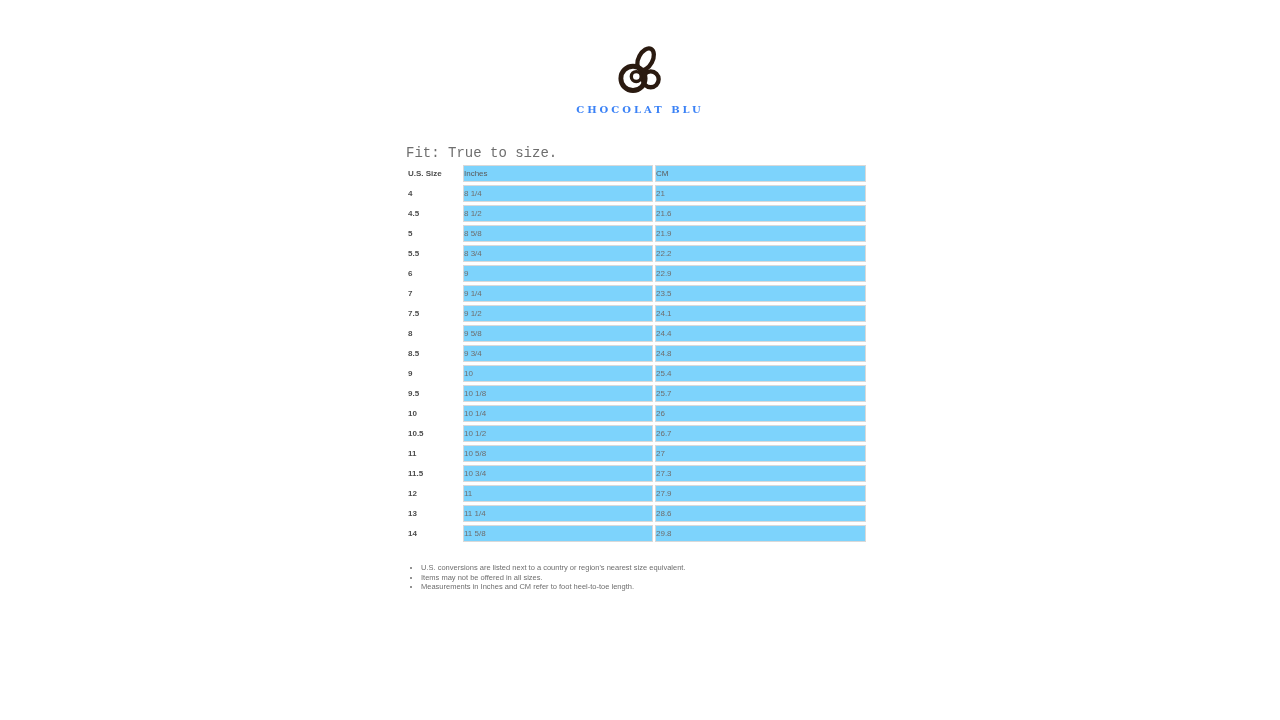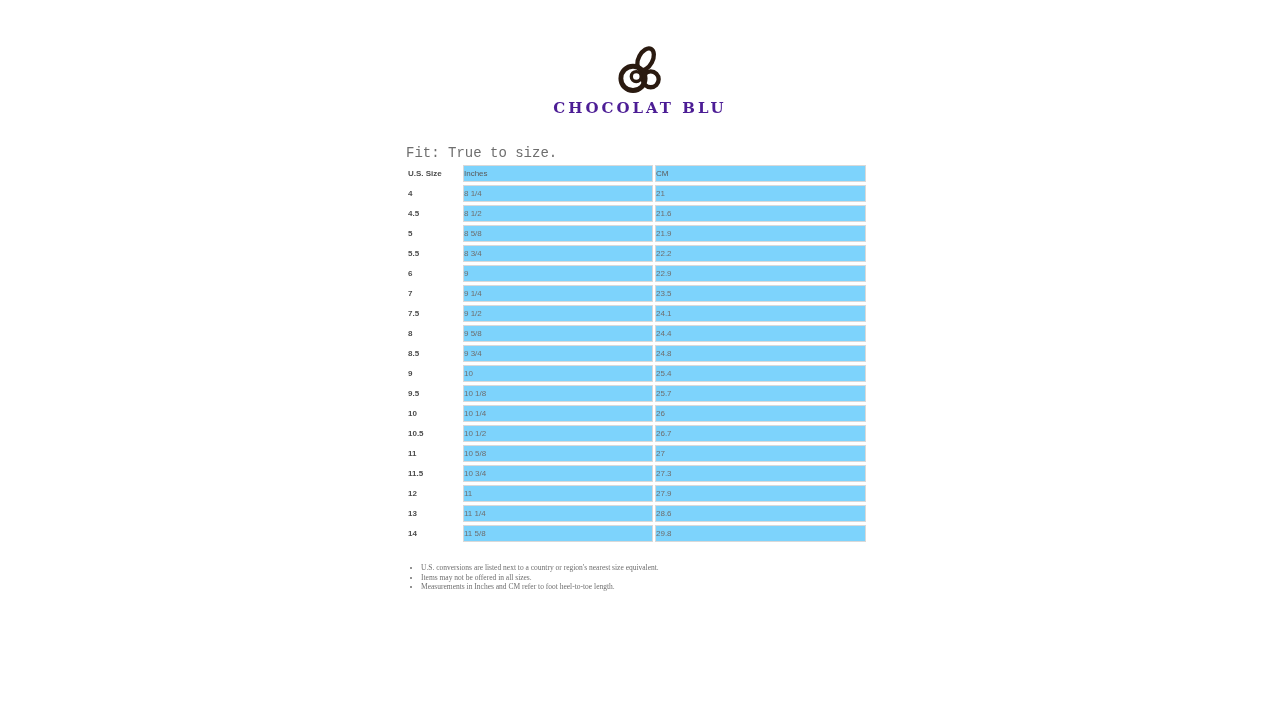--- a/index.html
+++ b/index.html
@@ -12,23 +12,23 @@
   .logo-block {
     position: absolute;
     top: 44px; left: 0; right: 0;
     text-align: center;
   }
   .logo-mark { display: block; margin: 0 auto 3px auto; width: 56px; height: 52px; }
   .logo-wordmark {
     display: inline-block;
     font-family: "DejaVu Serif", serif;
     font-weight: bold;
-    font-size: 15px;
+    font-size: 10px;
     letter-spacing: 3px;
-    color: #4c1d95;
+    color: #3b82f6;
     white-space: nowrap;
   }
 
   
   .content { position: absolute; left: 406px; top: 148px; width: 462px; }
 
   .fit-note {
     font-size: 14px;
     line-height: 10px;
     color: #6e6e6e;
@@ -76,21 +76,20 @@
   ul.footnotes {
     margin-top: 18px;
     margin-left: 5px;
     padding-left: 10px;
     list-style: disc;
   }
   ul.footnotes li {
     font-size: 7.5px;
     line-height: 9.5px;
     color: #6e6e6e;
-    font-family: Liberation Serif, serif;
   }
 </style>
 </head>
 <body>
 
 <div class="page">
 
   <div class="logo-block">
     <svg class="logo-mark" viewBox="0 0 60 54" fill="none" xmlns="http://www.w3.org/2000/svg">
       <ellipse cx="36" cy="15.5" rx="7.5" ry="12.5" transform="rotate(28 36 15.5)" stroke="#2a1a10" stroke-width="4.6"></ellipse>

